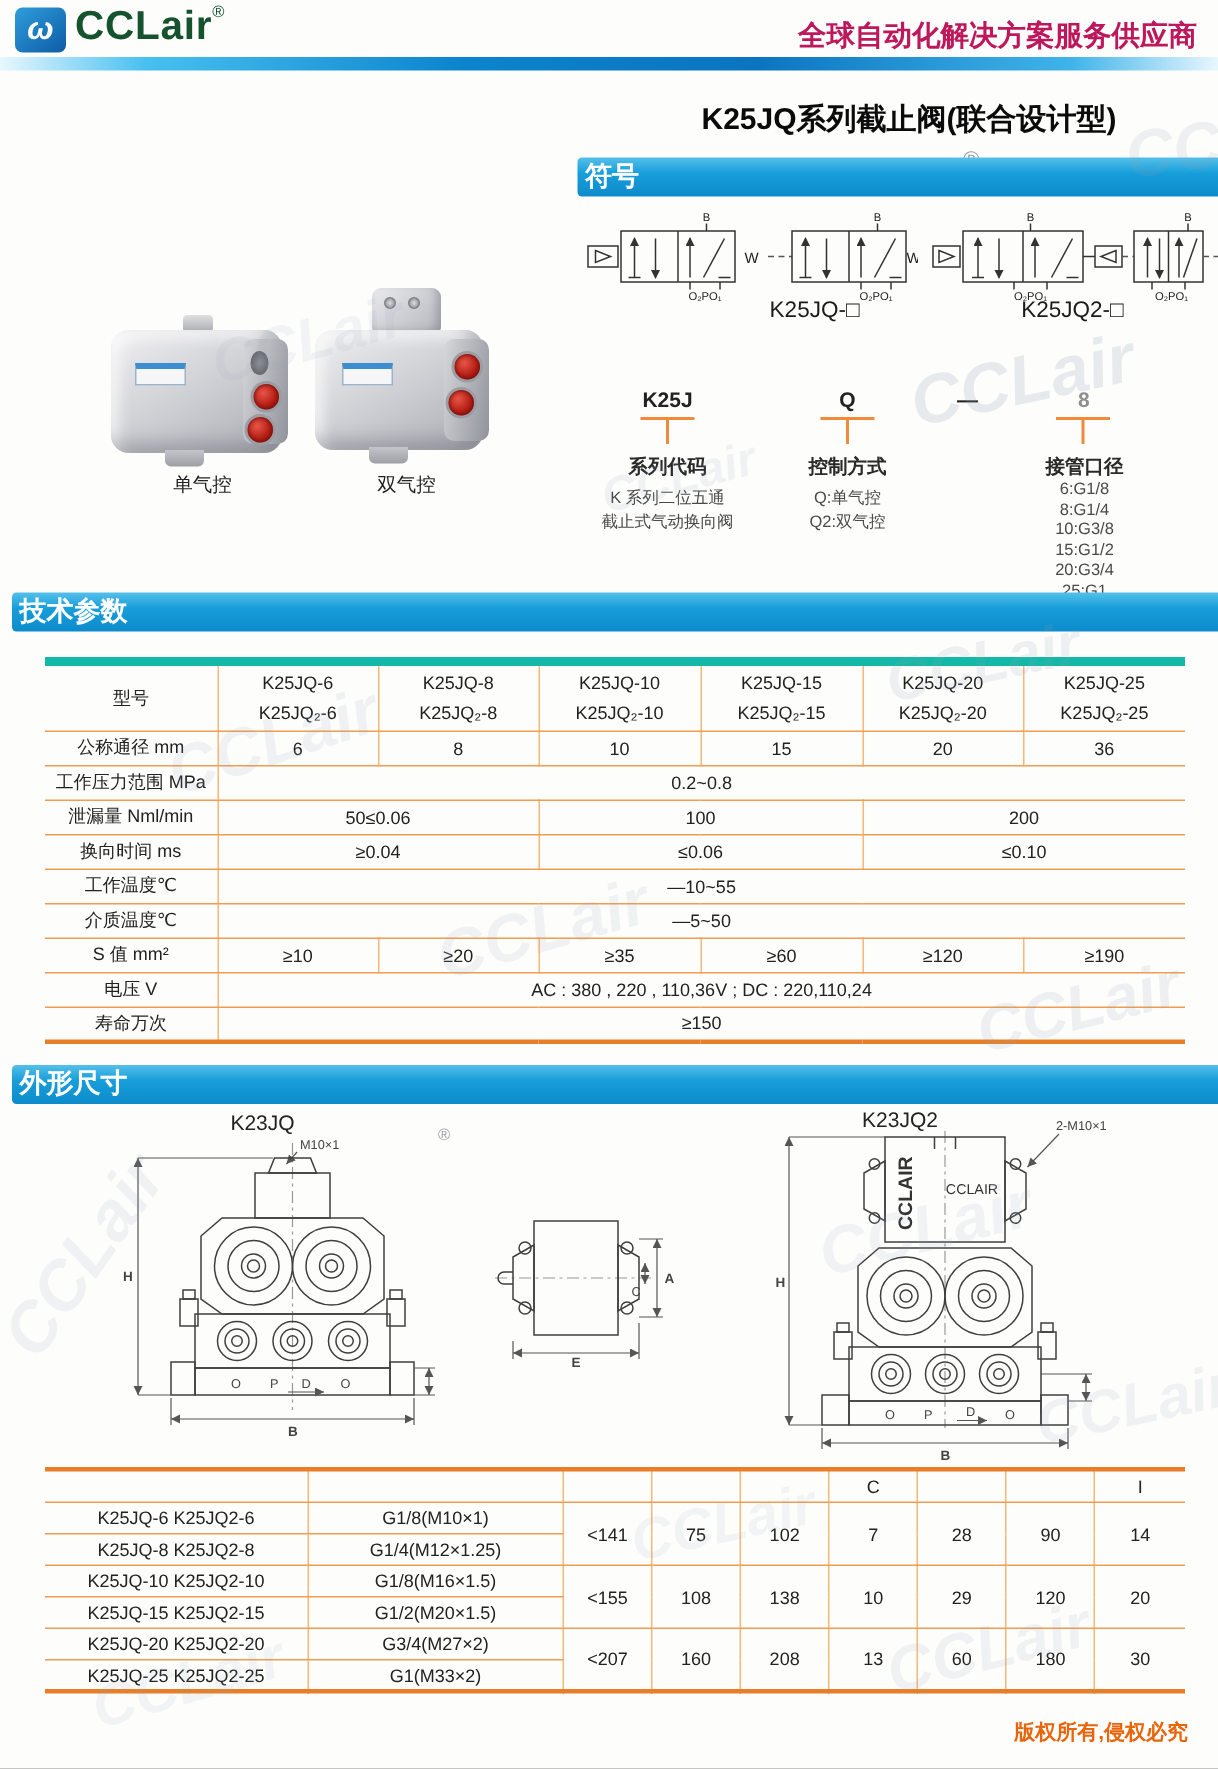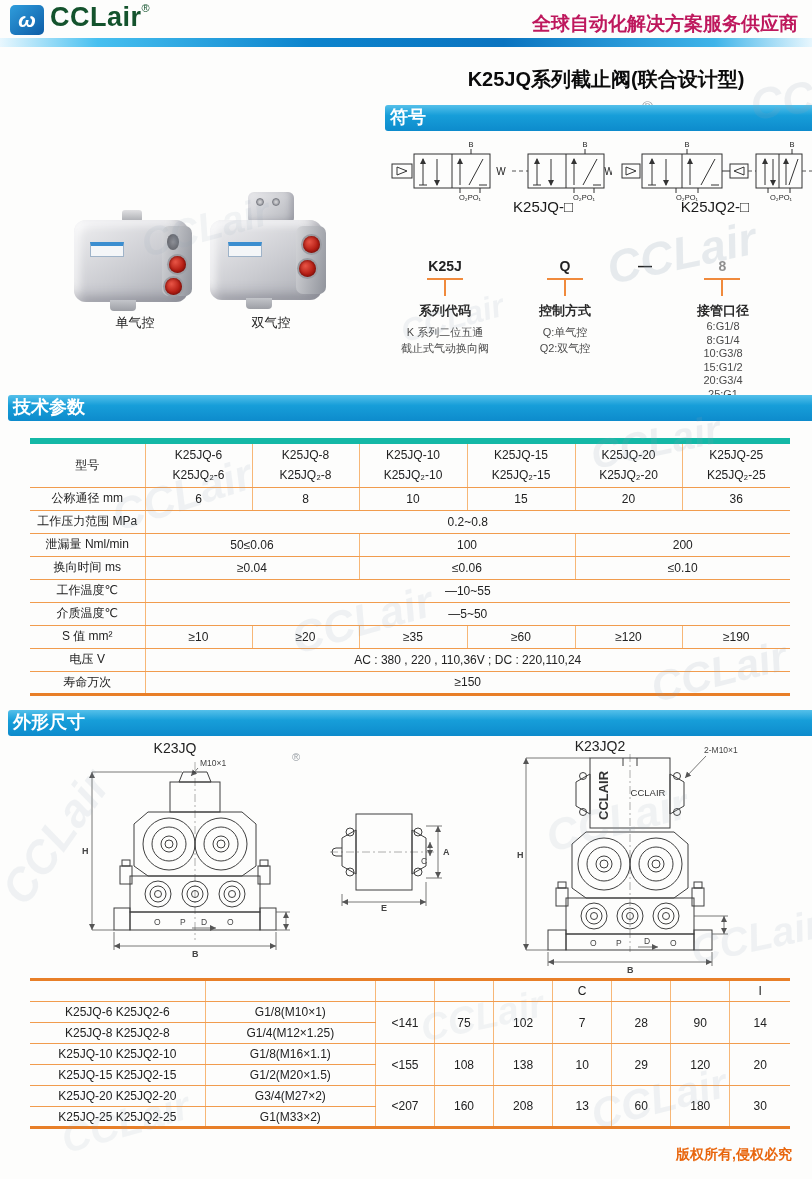--- a/index.html
+++ b/index.html
@@ -500,21 +500,21 @@
       <td rowspan="2">28</td>
       <td rowspan="2">90</td>
       <td rowspan="2">14</td>
     </tr>
     <tr>
       <td>K25JQ-8 K25JQ2-8</td>
       <td>G1/4(M12×1.25)</td>
     </tr>
     <tr>
       <td>K25JQ-10 K25JQ2-10</td>
-      <td>G1/8(M16×1.1)</td>
+      <td>G1/8(M16×1.5)</td>
       <td rowspan="2">&lt;155</td>
       <td rowspan="2">108</td>
       <td rowspan="2">138</td>
       <td rowspan="2">10</td>
       <td rowspan="2">29</td>
       <td rowspan="2">120</td>
       <td rowspan="2">20</td>
     </tr>
     <tr>
       <td>K25JQ-15 K25JQ2-15</td>

